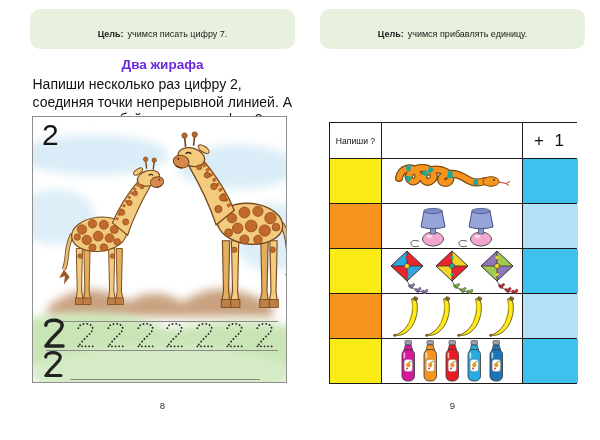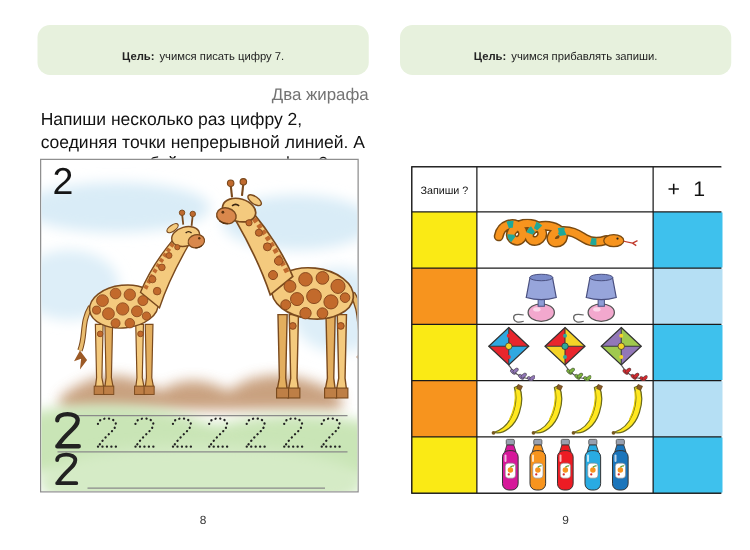--- a/index.html
+++ b/index.html
@@ -1,25 +1,25 @@
 <!DOCTYPE html>
 <html><head>
 <meta charset="utf-8">
 <style>
   html,body{margin:0;padding:0;background:#fff;}
   body{width:600px;height:440px;overflow:hidden;font-family:"Liberation Sans","DejaVu Sans",sans-serif;}
   .spread{position:relative;width:600px;height:440px;background:#fff;}
-  .page{position:absolute;top:20px;width:265px;height:402px;}
+  .page{position:absolute;top:9px;width:265px;height:402px;}
   .page-left{left:30px;}
   .page-right{left:320px;}
 
   .goal-bar{height:40px;background:#E7F1DD;border-radius:10px;display:flex;justify-content:center;align-items:center;
             padding-top:9px;box-sizing:border-box;font-size:9px;color:#222;gap:4px;}
   .goal-label{font-weight:bold;}
-  .page-title{margin:8px 0 4px;text-align:right;font-size:13.5px;font-weight:normal;color:#737373;}
+  .page-title{margin:8px 0 4px;text-align:center;font-size:13.5px;font-weight:bold;color:#6d28d9;}
   .instructions{margin:0 auto;width:260px;font-size:14px;line-height:1.25;color:#111;}
 
   
   .worksheet-box{position:absolute;top:107px;left:2px;width:253px;height:265px;border:1px solid #8F8F8F;
                  background:#fff;overflow:hidden;}
   .scene-svg{position:absolute;left:0;top:0;}
   .digit-label{position:absolute;top:1px;left:9px;display:flex;gap:9px;font-size:30px;color:#151515;}
   .rule{position:absolute;height:1px;background:#8a8a8a;}
   .rule1{top:204px;left:13px;right:8px;}
   .rule2{top:233px;left:13px;right:8px;}
@@ -165,25 +165,25 @@
               <path d="M3.2,8.5 C3.2,3 16.8,3 16.8,8.5 C16.8,13.5 10,15.8 3.8,25.2 M3.2,25.8 L17.5,25.8" fill="none" stroke="#222" stroke-width="2.9" stroke-linecap="round" stroke-linejoin="round"></path>
             </svg></span></div>
     </div>
 
     <div class="page-number">8</div>
   </div>
 
   <div class="page page-right">
     <div class="goal-bar">
       <span class="goal-label">Цель:</span>
-      <span>учимся прибавлять запиши.</span>
+      <span>учимся прибавлять единицу.</span>
     </div>
 
     <div class="count-table">
-      <div class="cell header-left">Запиши ?</div>
+      <div class="cell header-left">Напиши ?</div>
       <div class="cell"></div>
       <div class="cell header-right">+ 1</div>
     <div class="cell" style="background: rgb(250, 234, 21);"></div>
         <div class="cell items">
           <span><svg width="122" height="34" viewBox="0 0 122 34">
     <path id="sp" d="M8,14 C10,4 20,2 25,7 C31,13 24,21 19,16 C14,11 24,3 33,4 C42,5 45,12 41,16 C37,20 30,17 33,11 C36,5 48,4 55,8 C62,12 60,19 54,19 C48,19 49,11 57,10 C67,9 72,13 77,16 C82,19 88,19 94,17" fill="none" stroke="#7A4A10" stroke-width="8" stroke-linecap="round"></path>
     <path d="M8,14 C10,4 20,2 25,7 C31,13 24,21 19,16 C14,11 24,3 33,4 C42,5 45,12 41,16 C37,20 30,17 33,11 C36,5 48,4 55,8 C62,12 60,19 54,19 C48,19 49,11 57,10 C67,9 72,13 77,16 C82,19 88,19 94,17" fill="none" stroke="#F7941E" stroke-width="5.6" stroke-linecap="round"></path>
     <path d="M8,14 C10,4 20,2 25,7 C31,13 24,21 19,16 C14,11 24,3 33,4 C42,5 45,12 41,16 C37,20 30,17 33,11 C36,5 48,4 55,8 C62,12 60,19 54,19 C48,19 49,11 57,10 C67,9 72,13 77,16 C82,19 88,19 94,17" fill="none" stroke="#1FA89A" stroke-width="5.6" stroke-dasharray="4.5 23" stroke-dashoffset="-12" stroke-linecap="butt"></path>
     <ellipse cx="100" cy="17.5" rx="8" ry="4.8" fill="#F7941E" stroke="#7A4A10" stroke-width="1"></ellipse>
     <circle cx="103" cy="15.8" r="0.9" fill="#222"></circle>

